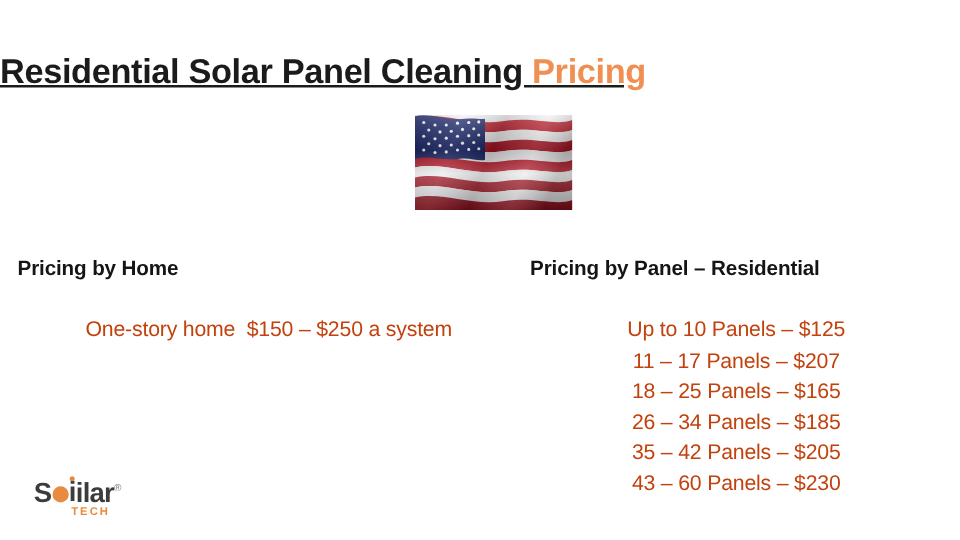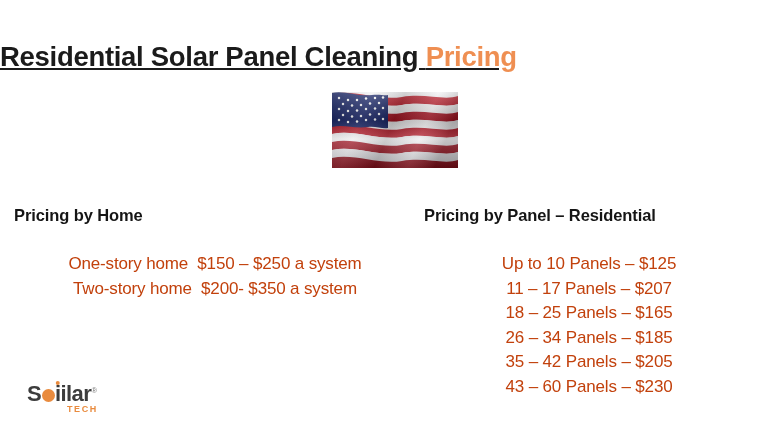--- a/index.html
+++ b/index.html
@@ -116,21 +116,21 @@
     background: #e98b3e;
   }
   .logo-reg {
     font-size: 8px;
     vertical-align: super;
     color: #7a7a7a;
     font-weight: normal;
   }
   .logo-tech {
     margin-top: 2px;
-    margin-left: 40px;
+    margin-left: 30px;
     font-size: 9px;
     font-weight: bold;
     letter-spacing: 1.6px;
     color: #e98b3e;
   }
 </style>
 </head>
 <body>
 
 <div class="slide-title">
@@ -204,21 +204,20 @@
       <rect x="0" y="0" width="126" height="76" fill="url(#shade)"></rect>
       <rect x="0" y="0" width="126" height="76" fill="url(#shade2)"></rect>
     </g>
   </svg>
 </div>
 
 <div class="col col-home">
   <div class="col-heading">Pricing by Home</div>
   <div class="rows">
     <div class="price-row">One-story home  $150 – $250 a system</div>
-    <div class="price-row">Two-story home  $200- $350 a system</div>
   </div>
 </div>
 
 <div class="col col-panel">
   <div class="col-heading">Pricing by Panel – Residential</div>
   <div class="rows">
     <div class="price-row">Up to 10 Panels – $125</div>
     <div class="price-row">11 – 17 Panels – $207</div>
     <div class="price-row">18 – 25 Panels – $165</div>
     <div class="price-row">26 – 34 Panels – $185</div>

